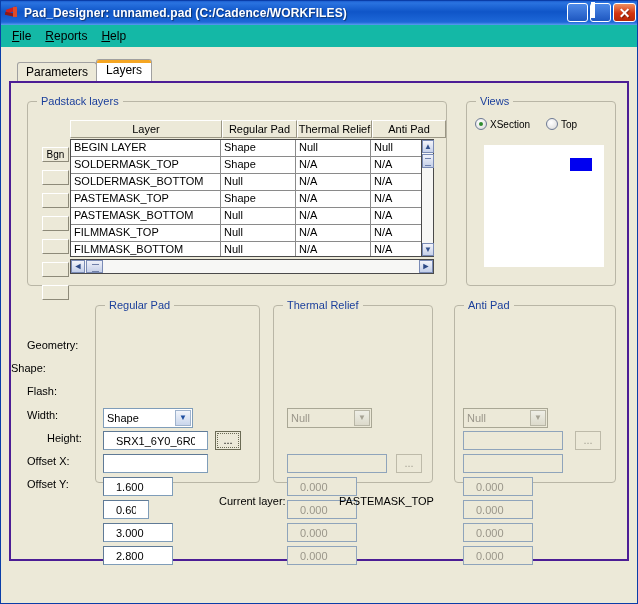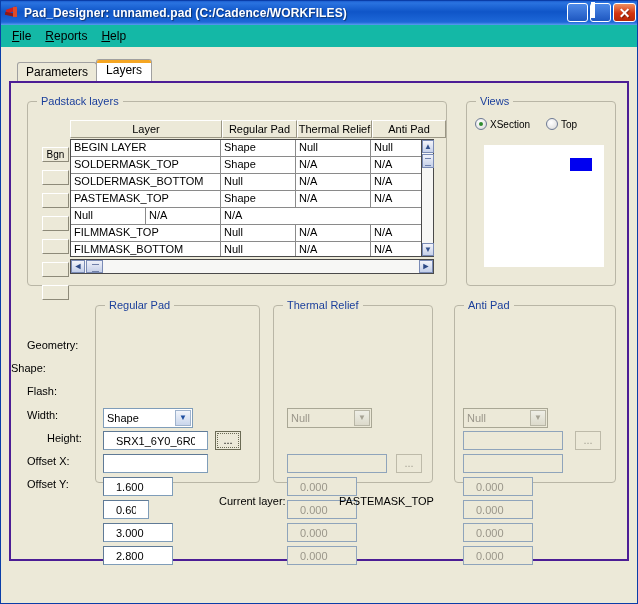--- a/index.html
+++ b/index.html
@@ -591,20 +591,21 @@
                 <div class="dcell c-ther">N/A</div>
                 <div class="dcell c-anti">N/A</div>
               </div>
               <div class="drow">
                 <div class="dcell c-layer">PASTEMASK_TOP</div>
                 <div class="dcell c-reg">Shape</div>
                 <div class="dcell c-ther">N/A</div>
                 <div class="dcell c-anti">N/A</div>
               </div>
               <div class="drow">
+                <div class="dcell c-layer">PASTEMASK_BOTTOM</div>
                 <div class="dcell c-reg">Null</div>
                 <div class="dcell c-ther">N/A</div>
                 <div class="dcell c-anti">N/A</div>
               </div>
               <div class="drow">
                 <div class="dcell c-layer">FILMMASK_TOP</div>
                 <div class="dcell c-reg">Null</div>
                 <div class="dcell c-ther">N/A</div>
                 <div class="dcell c-anti">N/A</div>
               </div>

